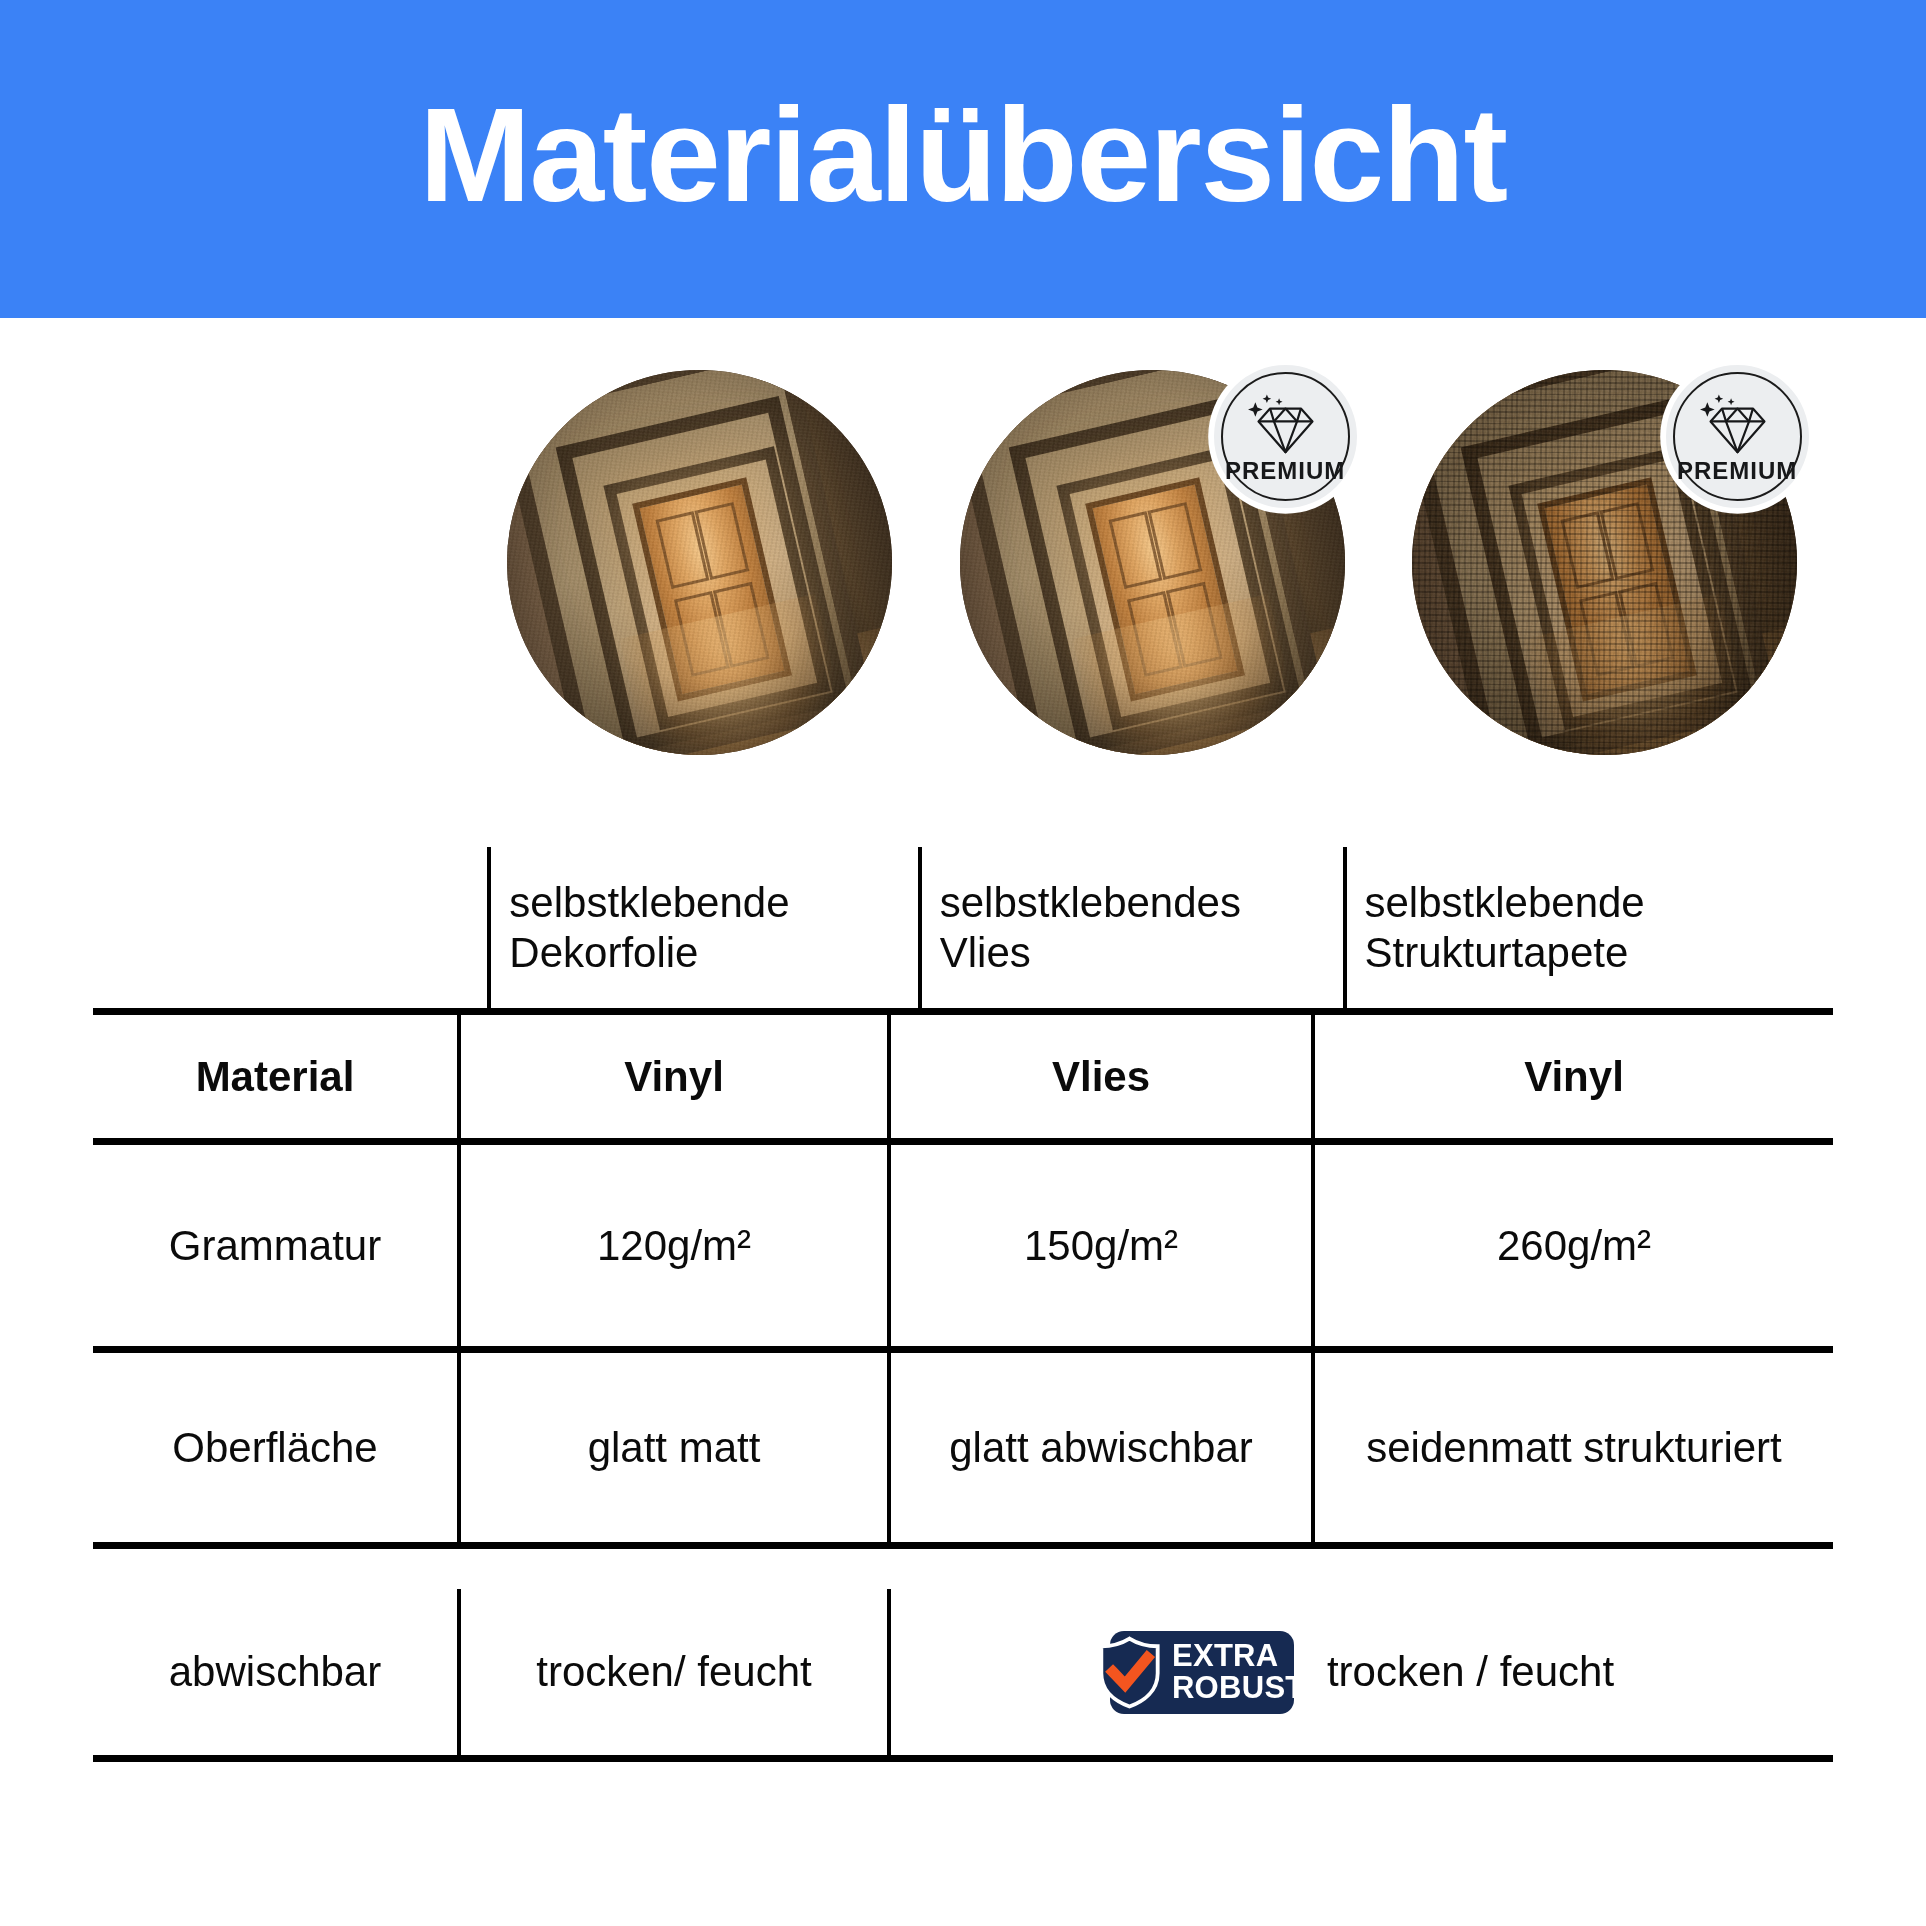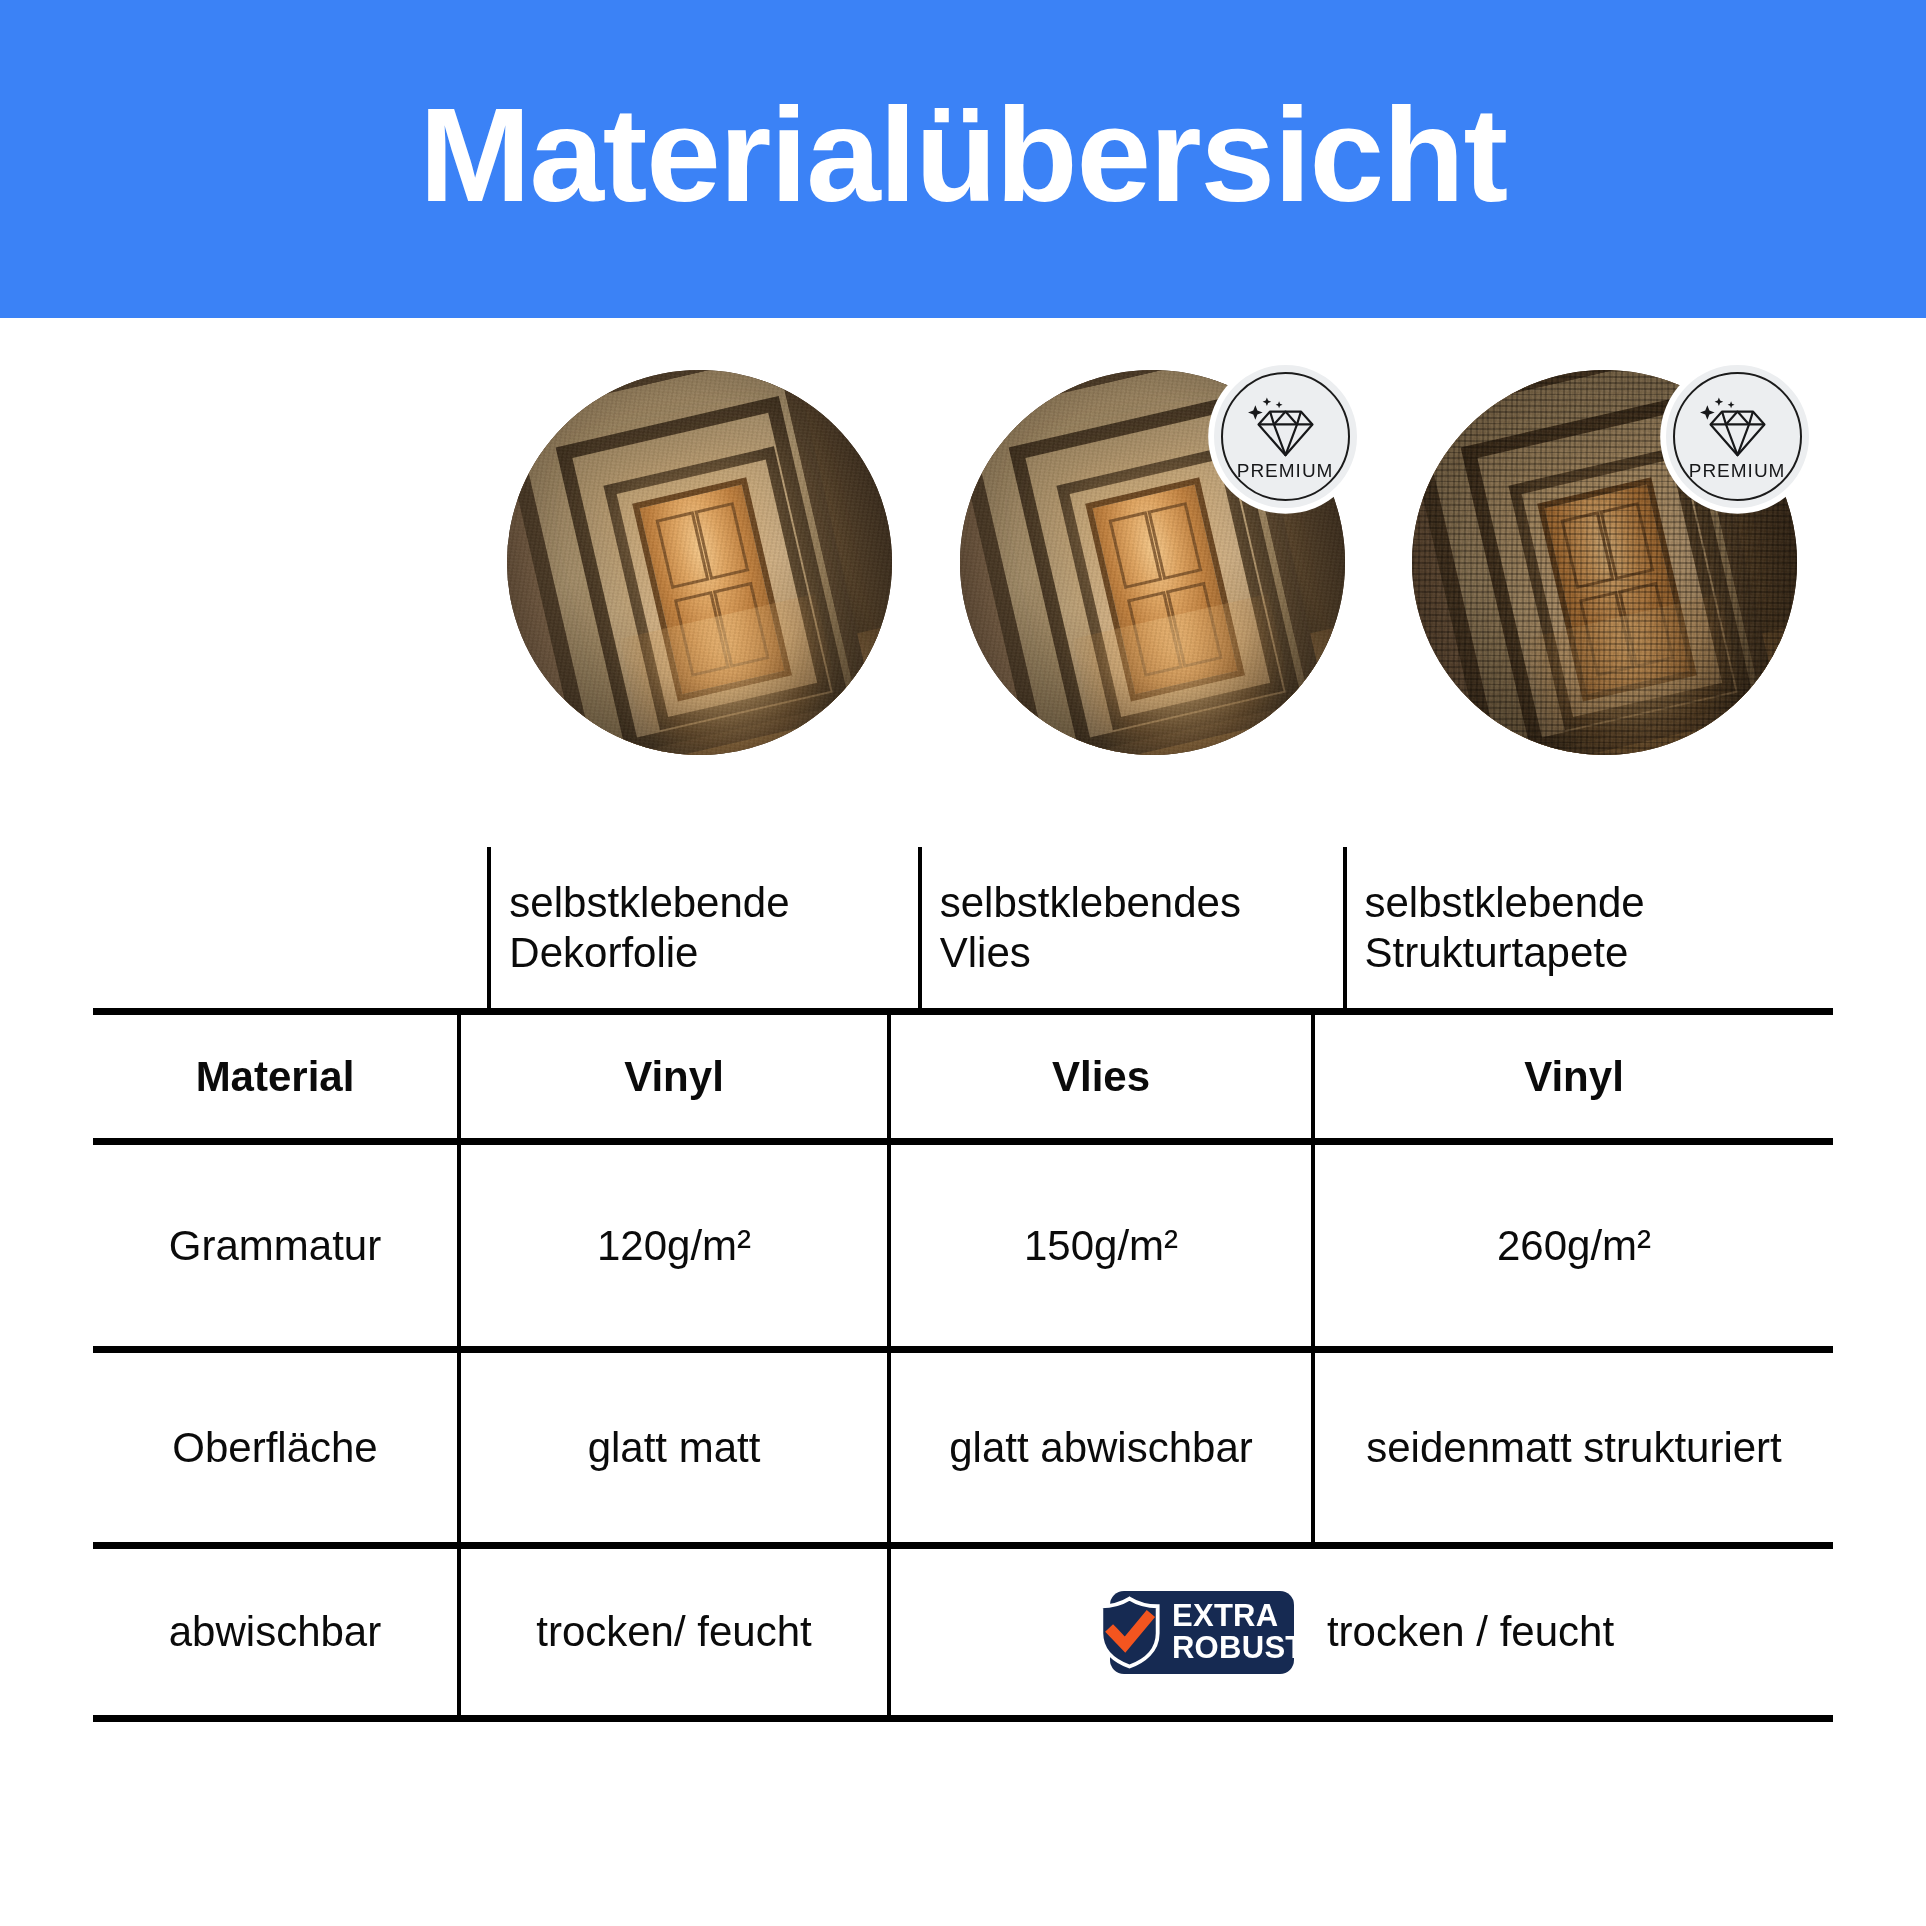--- a/index.html
+++ b/index.html
@@ -136,21 +136,21 @@
   .premium-badge .ring{
     position:absolute;left:7px;top:7px;right:7px;bottom:7px;
     border:2.6px solid #1b1b1b;border-radius:50%;
   }
   .premium-badge .gem-wrap{
     position:relative;width:77px;height:59px;margin-top:3.9px;
   }
   .premium-badge svg{display:block;}
   .premium-badge .premium-label{
     position:relative;
-    font-size:19px;font-weight:normal;letter-spacing:1px;
+    font-size:24px;font-weight:bold;letter-spacing:1px;
     color:#17181a;margin-top:6.4px;line-height:1;
   }
 
   
   #spec-table{
     position:absolute;left:93px;top:847px;
     width:1740px;
   }
   .trow{
     display:flex;width:1740px;
@@ -170,21 +170,21 @@
   .c2{width:424px;border-left:4.5px solid #000;}
   .c3{width:522px;border-left:4.5px solid #000;}
   .cspan23{width:946px;border-left:4.5px solid #000;}
 
   #header-row{height:168px;border-bottom:7px solid #000;}
   #header-row .tcell{align-items:center;justify-content:flex-start;text-align:left;padding-left:18px;margin-left:26px;}
   #header-row .c0{border-left:none;}
   #row-material{height:130px;font-weight:bold;}
   #row-grammatur{height:208px;}
   #row-oberflaeche{height:196px;}
-  #row-abwischbar{height:173px;}
+  #row-abwischbar{height:173px;margin-top:40px;}
 
   
   .robust-inline{
     display:flex;align-items:center;justify-content:center;
     width:100%;gap:33px;
   }
   .robust-badge{
     position:relative;
     width:184px;height:83px;border-radius:14px;
     background:#162a52;

